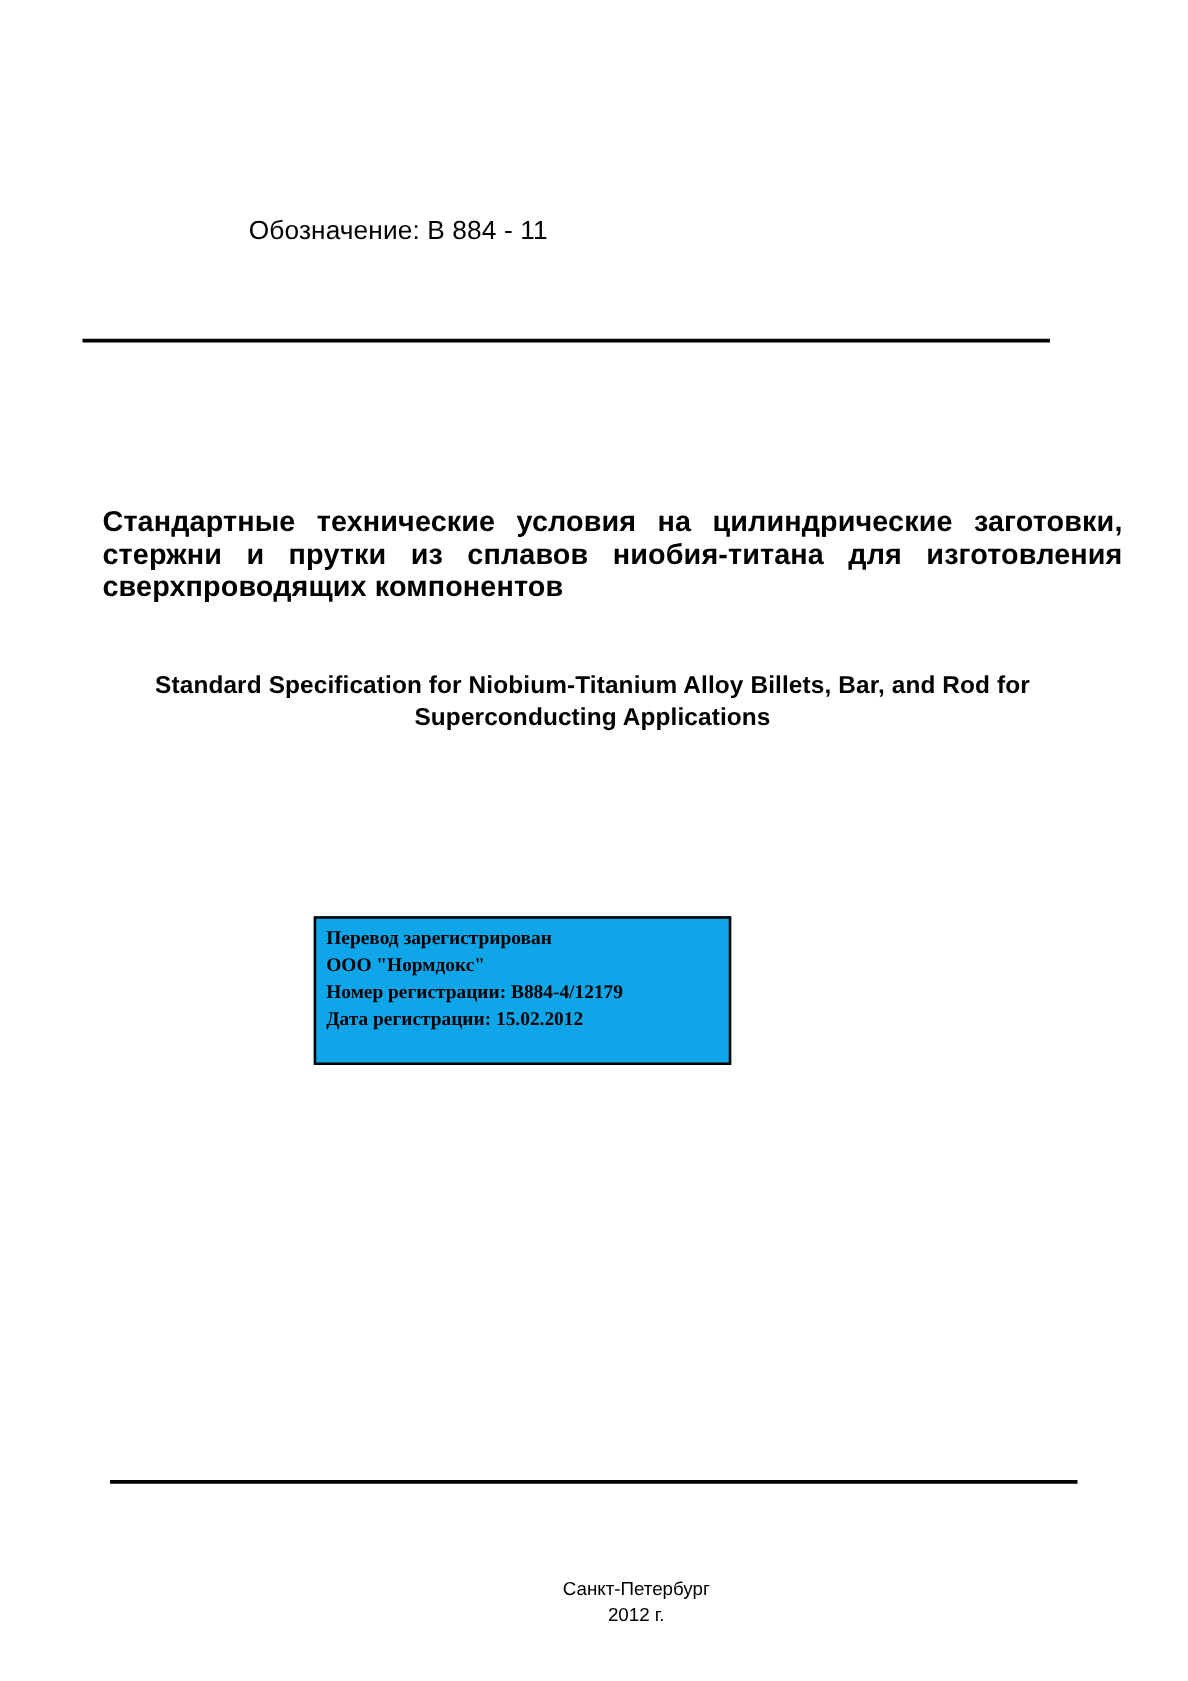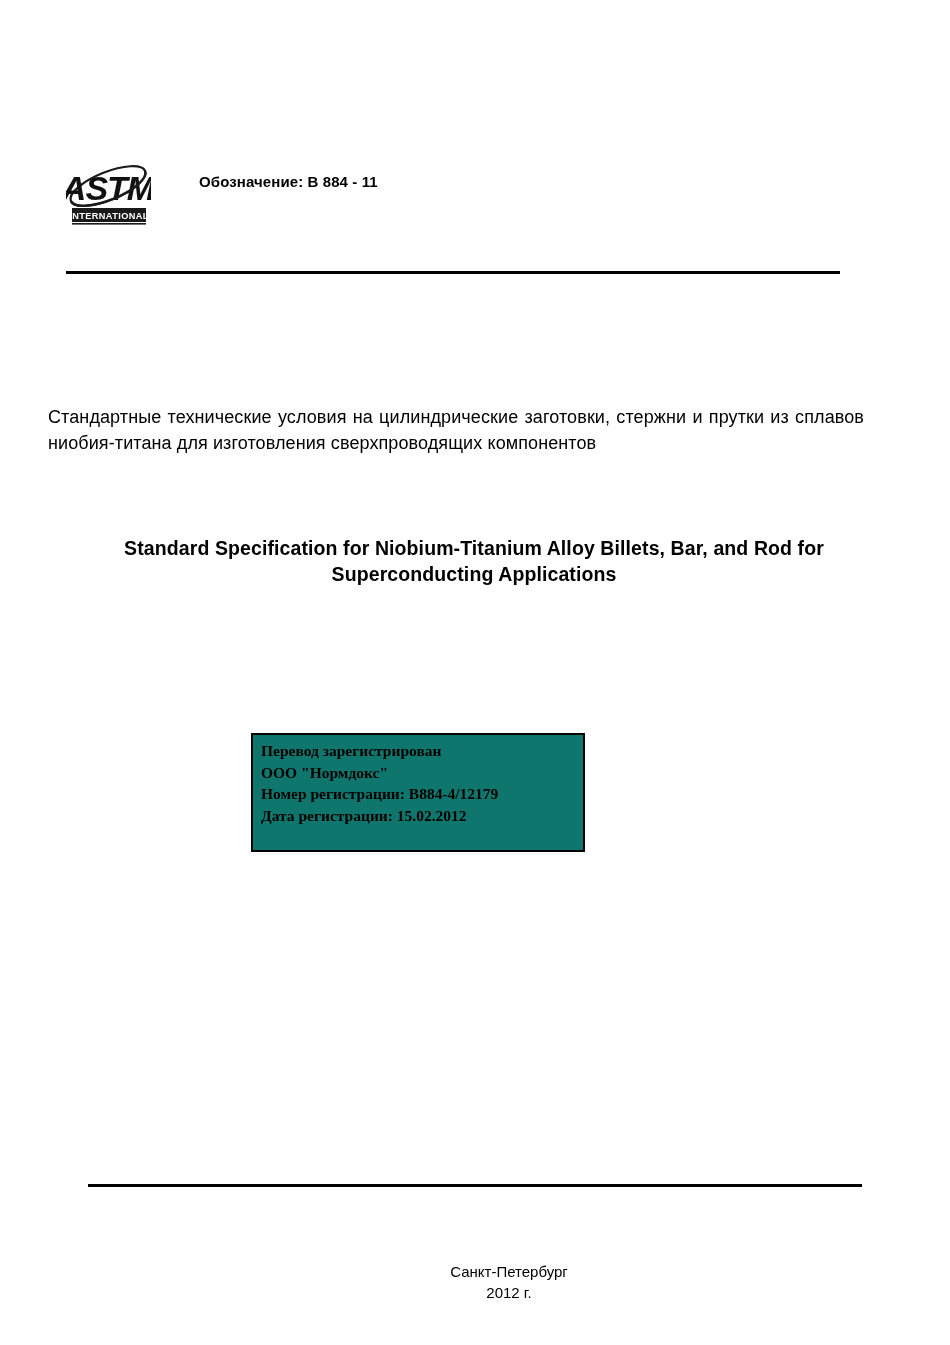--- a/index.html
+++ b/index.html
@@ -31,22 +31,22 @@
     top: 3px;
     width: 85px;
     height: 68px;
   }
   .logo svg { display: block; }
 
   .designation {
     position: absolute;
     left: 133px;
     top: 18px;
-    font-size: 15px;
-    font-weight: bold;
+    font-size: 21px;
+    font-weight: normal;
     letter-spacing: 0.1px;
     white-space: nowrap;
   }
 
   
   .rule-top {
     position: absolute;
     left: 66px;
     top: 271px;
     width: 774px;
@@ -58,25 +58,25 @@
     left: 88px;
     top: 1184px;
     width: 774px;
     height: 0;
     border-top: 3px solid #000;
   }
 
   
   .title-ru {
     position: absolute;
-    left: 48px;
+    left: 82px;
     top: 404px;
     width: 816px;
-    font-size: 18px;
-    font-weight: normal;
+    font-size: 23px;
+    font-weight: bold;
     line-height: 26px;
     text-align: justify;
     text-align-last: left;
     letter-spacing: 0.1px;
   }
   .title-en {
     position: absolute;
     left: 66px;
     top: 535px;
     width: 816px;
@@ -95,21 +95,21 @@
     width: 334px;
     height: 119px;
     border: 2.5px solid #000;
     box-sizing: border-box;
     font-family: "Liberation Serif", serif;
     font-weight: bold;
     font-size: 15.5px;
     line-height: 21.5px;
     padding: 5px 0 0 8px;
     box-sizing: border-box;
-    background: #0f766e;
+    background: #0ea5e9;
   }
   .reg-box div { white-space: nowrap; }
 
   
   .footer {
     position: absolute;
     left: 0;
     top: 1261px;
     width: 950px;
     text-align: center;
@@ -117,40 +117,20 @@
     line-height: 21px;
     margin-left: 34px;
   }
   .footer div { }
 </style>
 </head>
 <body>
 
 <div class="header">
 
-  <div class="logo">
-    <svg width="85" height="68" viewBox="0 0 85 68" xmlns="http://www.w3.org/2000/svg">
-
-      <g transform="rotate(-22 42 28)">
-        <ellipse cx="42" cy="28" rx="40" ry="14" fill="none" stroke="#1a1a1a" stroke-width="2.2"></ellipse>
-      </g>
-
-      <g fill="#111111" font-family="Liberation Sans, sans-serif" font-weight="bold" font-style="italic">
-        <text x="42" y="42" font-size="34" text-anchor="middle" letter-spacing="-1">ASTM</text>
-      </g>
-
-      <g transform="rotate(-22 42 28)">
-        <path d="M 2 28 A 40 14 0 0 0 82 28" fill="none" stroke="#1a1a1a" stroke-width="2.4"></path>
-      </g>
-
-      <rect x="6" y="50" width="74" height="14" fill="#1a1a1a"></rect>
-      <text x="43" y="60.5" font-size="9.2" font-family="Liberation Sans, sans-serif" font-weight="bold" fill="#ffffff" text-anchor="middle" letter-spacing="0.4">INTERNATIONAL</text>
-      <rect x="6" y="65" width="74" height="1.6" fill="#1a1a1a"></rect>
-    </svg>
-  </div>
 
   <div class="designation">Обозначение: B 884 - 11</div>
 </div>
 
 <div class="rule-top"></div>
 
 <div class="title-ru">Стандартные технические условия на цилиндрические заготовки, стержни и прутки из сплавов ниобия-титана для изготовления сверхпроводящих компонентов</div>
 
 <div class="title-en">Standard Specification for Niobium-Titanium Alloy Billets, Bar, and Rod for Superconducting Applications</div>
 

